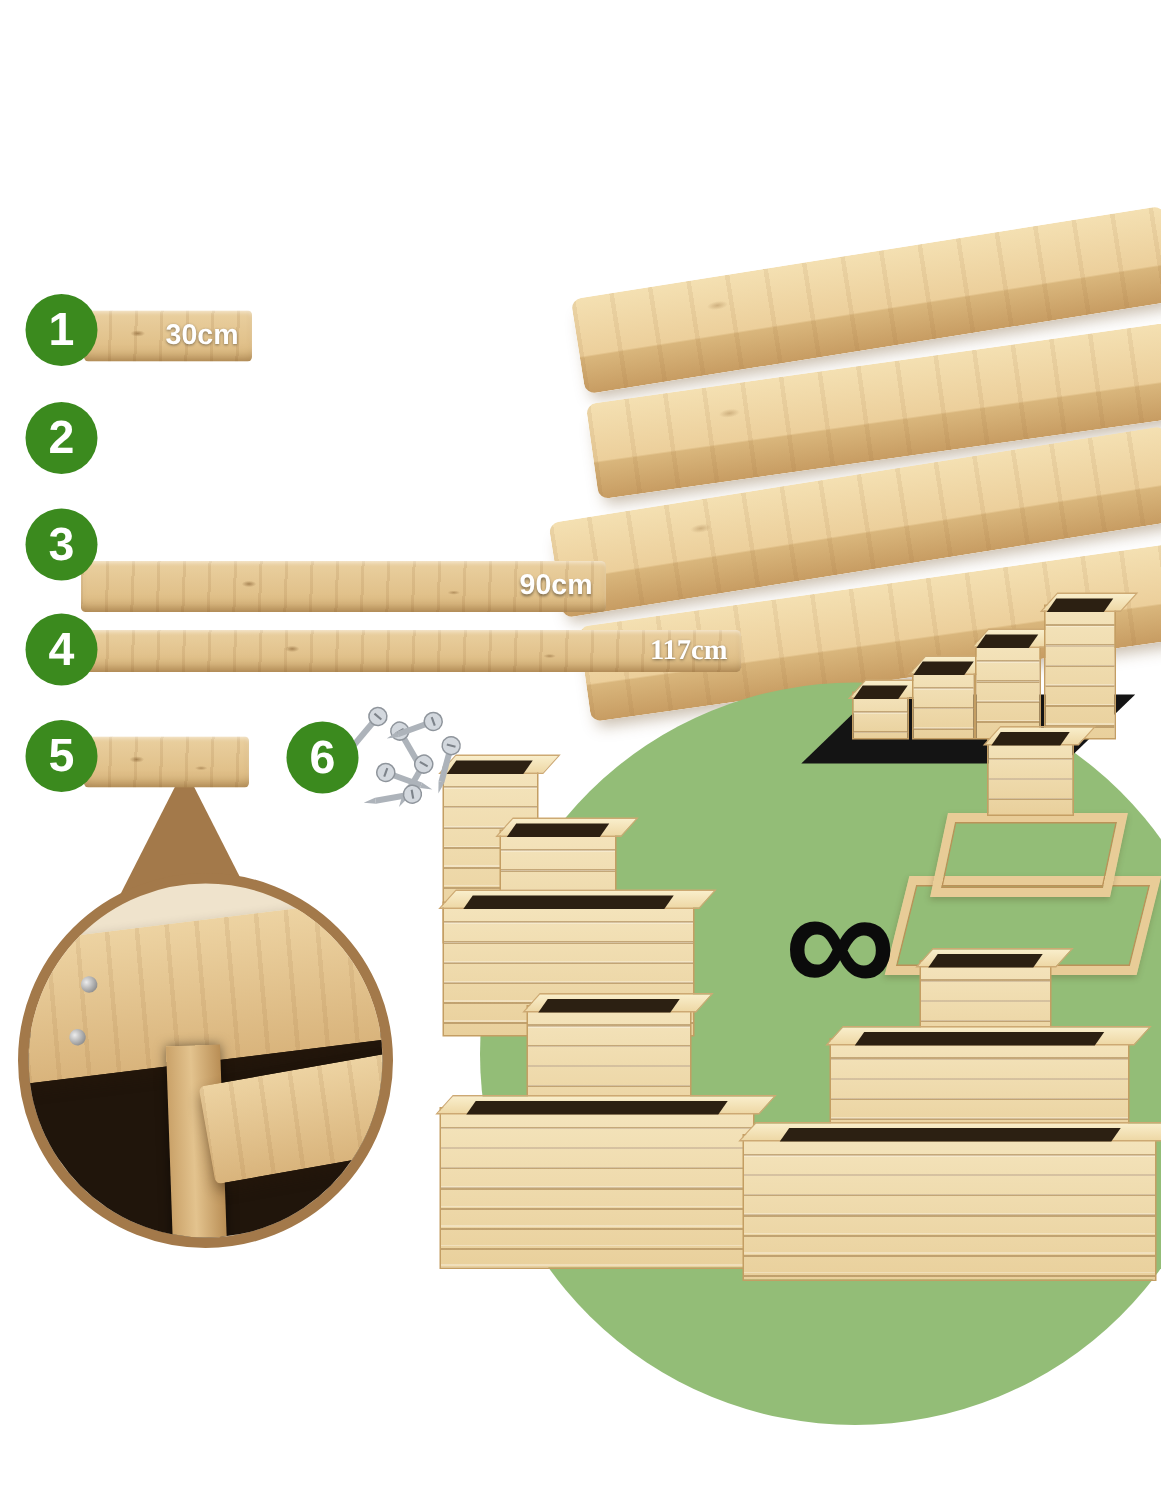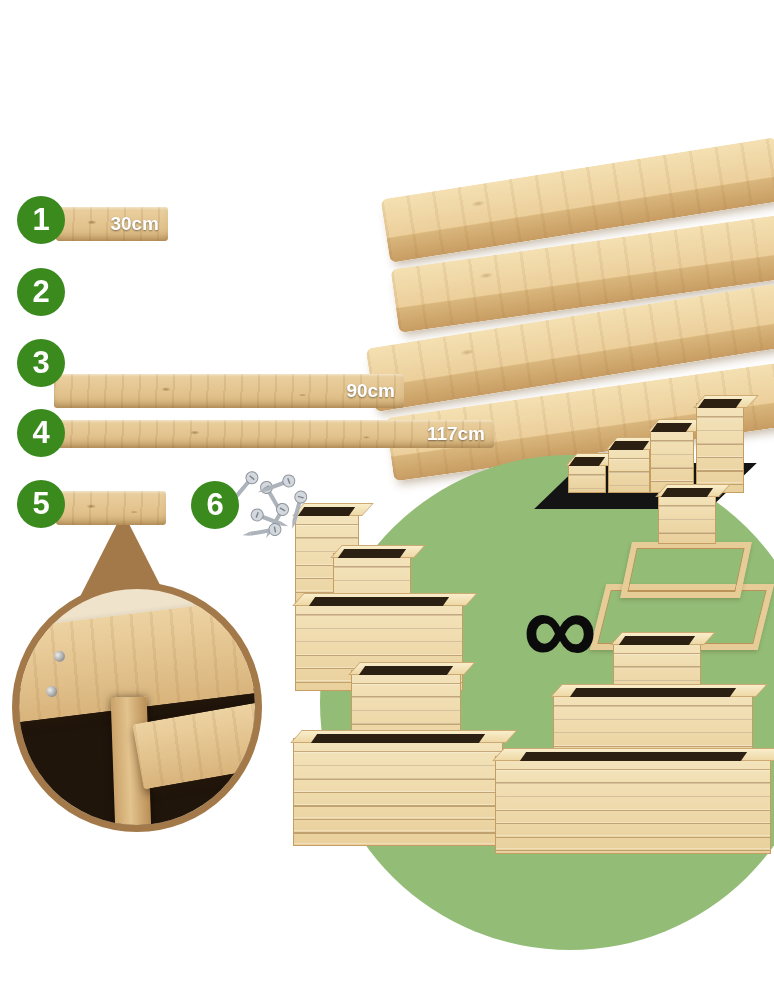--- a/index.html
+++ b/index.html
@@ -34,21 +34,21 @@
   .plank{position:absolute;height:34px;border-radius:3px;z-index:10;
     background:
       radial-gradient(7px 3px at 32% 45%, rgba(110,70,25,.5), transparent 70%),
       radial-gradient(6px 2px at 71% 62%, rgba(110,70,25,.4), transparent 70%),
       repeating-linear-gradient(92deg, rgba(145,100,50,.14) 0 2px, transparent 2px 17px),
       linear-gradient(180deg,#ead0a0,#dcb97f);
     box-shadow:inset 0 -7px 8px -5px rgba(110,70,25,.55), inset 0 2px 3px -1px rgba(255,255,255,.55);}
   .p1{left:56px;top:207px;width:112px;}
   .p2{left:56px;top:279px;width:205px;}
   .p3{left:54px;top:350px;width:350px;margin-top:24px;}
-  .p4{left:54px;top:420px;width:440px;height:28px;}
+  .p4{left:54px;top:420px;width:440px;height:28px;font-family:Liberation Serif, serif;}
   .p5{left:56px;top:491px;width:110px;}
   .len{position:absolute;right:9px;top:0;bottom:0;display:flex;align-items:center;
     color:#fff;font-weight:bold;font-size:19px;text-shadow:0 1px 2px rgba(0,0,0,.45);}
 
   .screws{position:absolute;left:226px;top:460px;width:100px;height:95px;z-index:10;}
 
   
   .callout-tri{position:absolute;left:58px;top:512px;width:130px;height:128px;z-index:8;
     clip-path:polygon(50% 0,100% 100%,0 100%);background:var(--callout-brown,#a3794a);}
   .detail{position:absolute;left:12px;top:582px;width:236px;height:236px;border-radius:50%;

